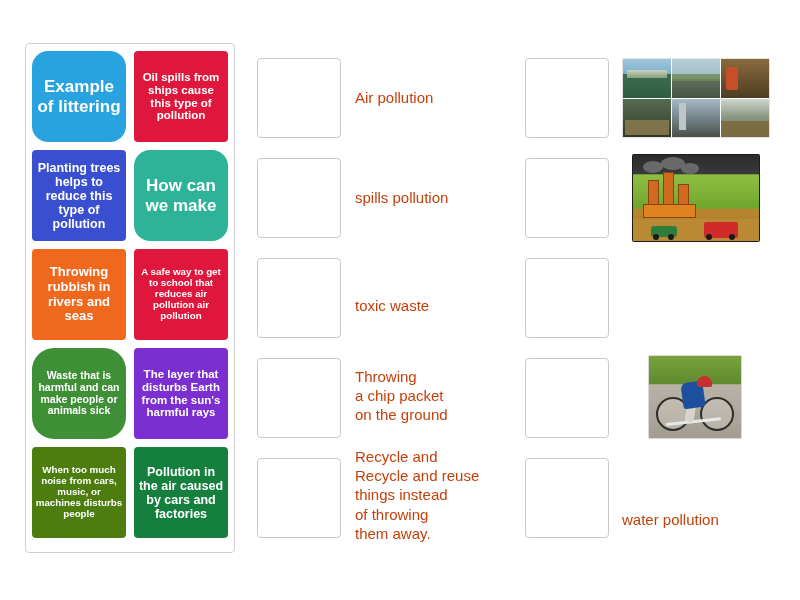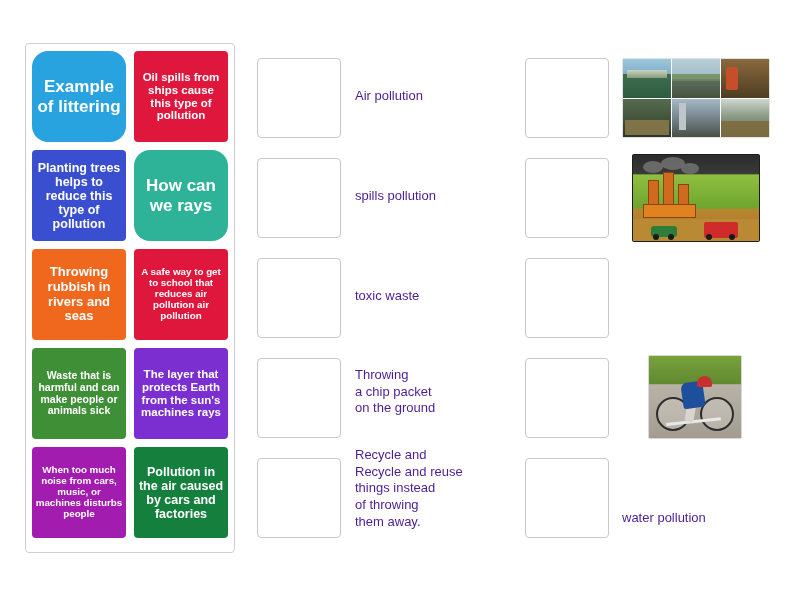--- a/index.html
+++ b/index.html
@@ -53,38 +53,38 @@
     padding: 3px;
     box-sizing: border-box;
     overflow: hidden;
     cursor: pointer;
     word-wrap: break-word;
   }
   .fs-18 { font-size: 17px; border-radius: 16px; }
   .fs-15 { font-size: 13px; }
   .fs-13 { font-size: 12.5px; }
   .fs-12 { font-size: 11.5px; }
-  .fs-11 { font-size: 10.5px; }
+  .fs-11 { font-size: 10.5px; border-radius: 22px; }
   .fs-10 { font-size: 9.8px; }
 
   
   .drop-box {
     position: absolute;
     width: 84px;
     height: 80px;
     border: 1px solid #c9c9c9;
     border-radius: 4px;
     background: #ffffff;
     box-sizing: border-box;
     cursor: pointer;
   }
   .answer-label {
     position: absolute;
-    font-size: 13px;
-    color: #4c1d95;
+    font-size: 15px;
+    color: #c2410c;
     line-height: 1.28;
     white-space: pre-line;
   }
 
   
   .thumb {
     position: absolute;
     overflow: hidden;
     border-radius: 2px;
   }
@@ -241,38 +241,38 @@
 </head>
 <body>
 
 <div id="stage">
 
   <div class="tile-panel">
     <div class="tile-grid">
       <div class="tile fs-18" style="background:#29a3e0">Example of littering</div>
       <div class="tile fs-12" style="background:#e0173c">Oil spills from ships cause this type of pollution</div>
       <div class="tile fs-13" style="background:#3a4fd0">Planting trees helps to reduce this type of pollution</div>
-      <div class="tile fs-18" style="background:#2eb398">How can we rays</div>
+      <div class="tile fs-18" style="background:#2eb398">How can we make</div>
       <div class="tile fs-15" style="background:#f0681e">Throwing rubbish in rivers and seas</div>
       <div class="tile fs-10" style="background:#e0173c">A safe way to get to school that reduces air pollution air pollution</div>
       <div class="tile fs-11" style="background:#3f8f36">Waste that is harmful and can make people or animals sick</div>
-      <div class="tile fs-12" style="background:#7b2fd0">The layer that protects Earth from the sun's machines rays</div>
-      <div class="tile fs-10" style="background:#a21caf">When too much noise from cars, music, or machines disturbs people</div>
+      <div class="tile fs-12" style="background:#7b2fd0">The layer that disturbs Earth from the sun's harmful rays</div>
+      <div class="tile fs-10" style="background:#4d7c0f">When too much noise from cars, music, or machines disturbs people</div>
       <div class="tile fs-13" style="background:#15803d">Pollution in the air caused by cars and factories</div>
     </div>
   </div>
 
   <div class="drop-box" style="left:257px; top:58px;"></div>
   <div class="answer-label" style="left:355px; top:88px; width:160px;">Air pollution</div>
 
   <div class="drop-box" style="left:257px; top:158px;"></div>
   <div class="answer-label" style="left:355px; top:188px; width:160px;">spills pollution</div>
 
   <div class="drop-box" style="left:257px; top:258px;"></div>
-  <div class="answer-label" style="left:355px; top:288px; width:160px;">toxic waste</div>
+  <div class="answer-label" style="left:355px; top:296px; width:160px;">toxic waste</div>
 
   <div class="drop-box" style="left:257px; top:358px;"></div>
   <div class="answer-label" style="left:355px; top:367px; width:170px;">Throwing
 a chip packet
 on the ground</div>
 
   <div class="drop-box" style="left:257px; top:458px;"></div>
   <div class="answer-label" style="left:355px; top:447px; width:180px;">Recycle and
 Recycle and reuse
 things instead

